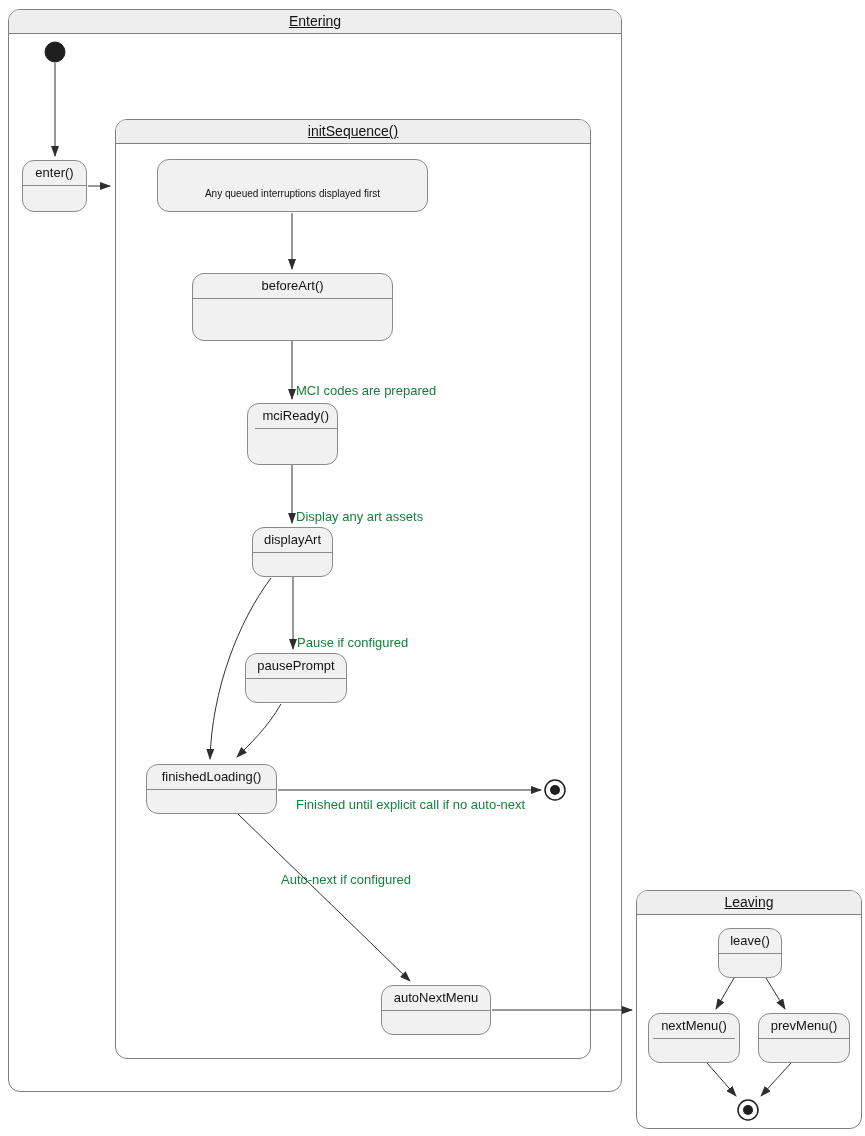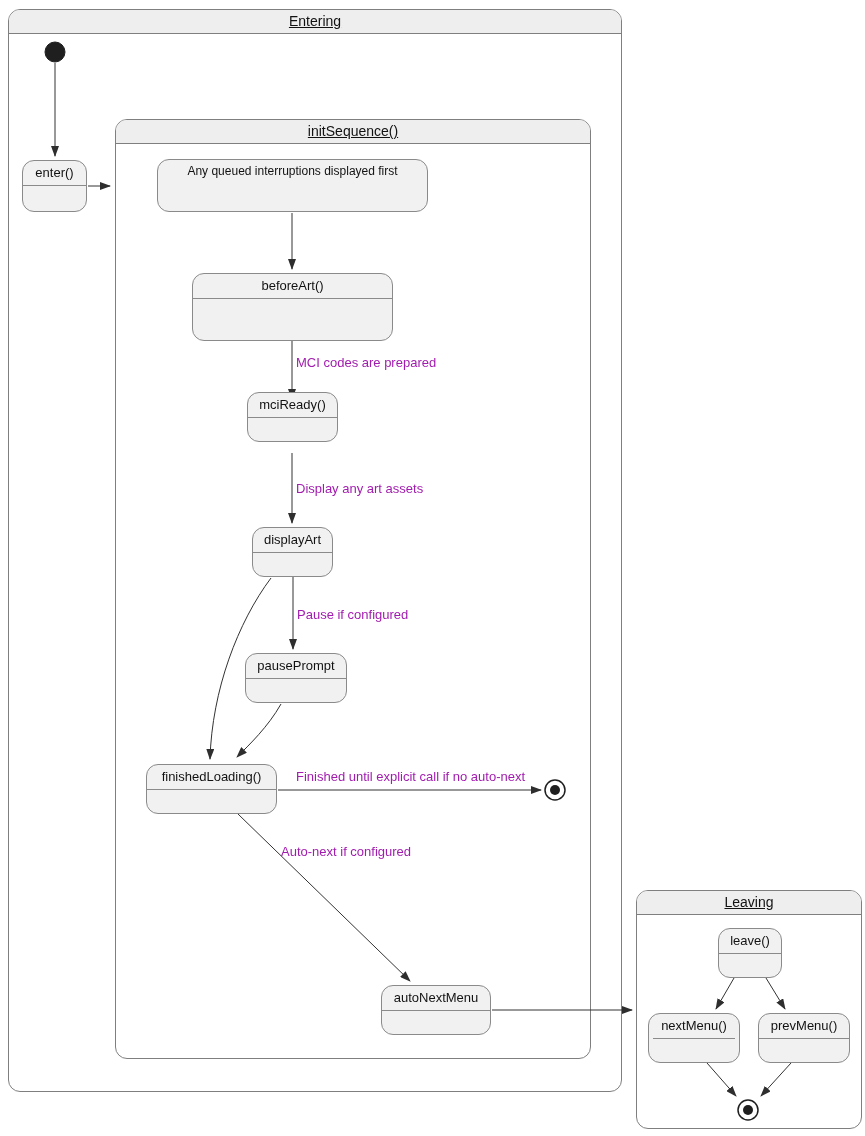--- a/index.html
+++ b/index.html
@@ -52,29 +52,31 @@
     padding: 4px 8px 5px 8px;
     text-align: center;
     font-size: 13px;
     border-bottom: 1px solid #8a8a8a;
     white-space: nowrap;
   }
   .state-body {
     flex: 1 1 auto;
     padding: 4px 6px;
     text-align: center;
-    font-size: 12px;
+    font-size: 10px;
     white-space: nowrap;
+    margin-top: 24px;
   }
   
   .edge-label {
     position: absolute;
     font-size: 13px;
     white-space: nowrap;
-    color: #a21caf;
+    color: #15803d;
+    margin-top: 28px;
   }
   svg.wires {
     position: absolute;
     left: 0;
     top: 0;
     width: 865px;
     height: 1136px;
   }
 </style>
 </head>
@@ -138,21 +140,21 @@
   </div>
 
   <div class="state" style="left:157px; top:159px; width:271px; height:53px;">
     <div class="state-body">Any queued interruptions displayed first</div>
   </div>
 
   <div class="state" style="left:192px; top:273px; width:201px; height:68px;">
     <div class="state-title">beforeArt()</div>
   </div>
 
-  <div class="state" style="left:247px; top:392px; width:91px; height:50px;">
+  <div class="state" style="left:247px; top:403px; width:91px; height:62px;align-items:flex-end;">
     <div class="state-title">mciReady()</div>
     <div class="state-body"></div>
   </div>
 
   <div class="state" style="left:252px; top:527px; width:81px; height:50px;">
     <div class="state-title">displayArt</div>
     <div class="state-body"></div>
   </div>
 
   <div class="state" style="left:245px; top:653px; width:102px; height:50px;">

